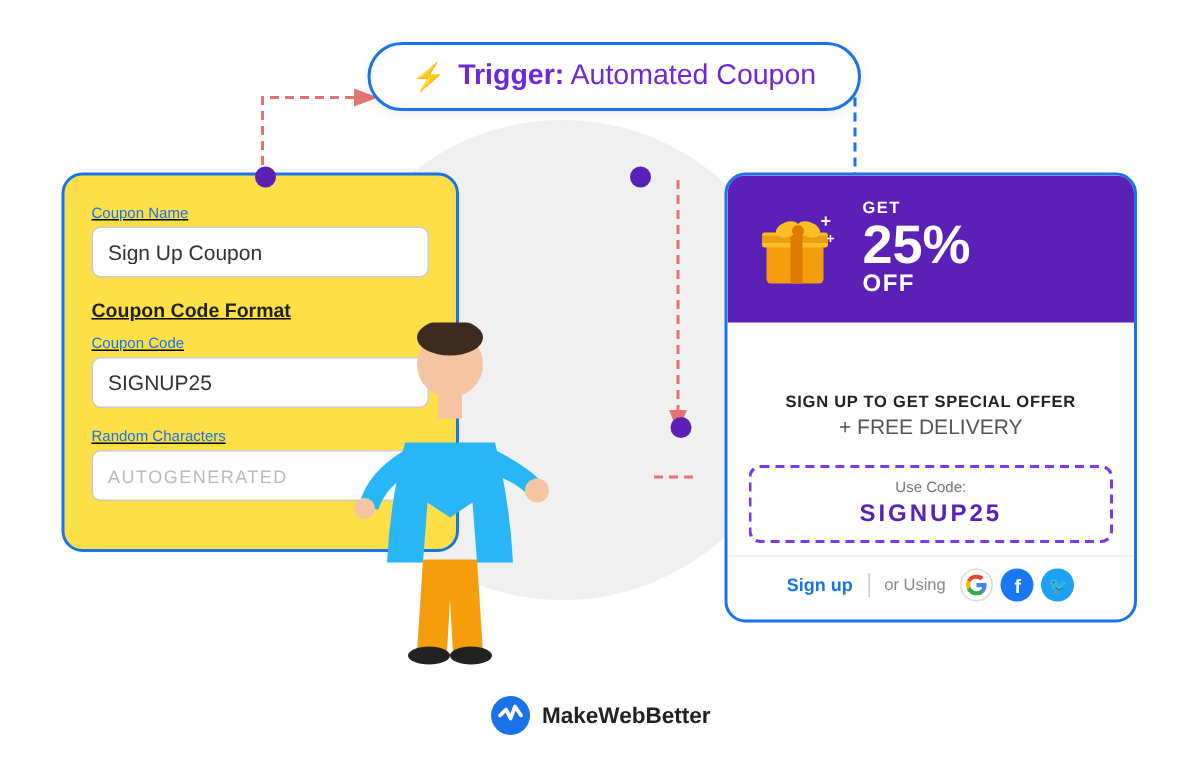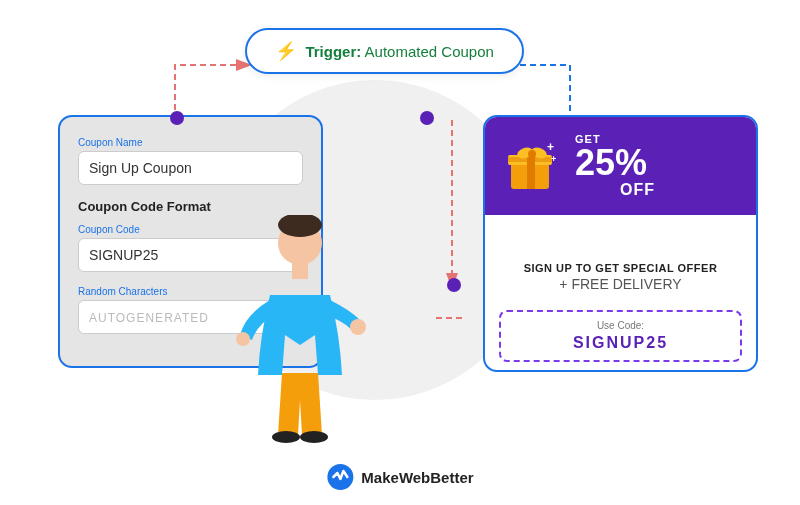--- a/index.html
+++ b/index.html
@@ -37,45 +37,46 @@
       align-items: center;
       gap: 8px;
       z-index: 10;
       box-shadow: 0 2px 8px rgba(0,0,0,0.08);
     }
     .trigger-box .bolt {
       color: #7c3aed;
       font-size: 18px;
     }
     .trigger-box .trigger-label {
-      font-size: 15px;
-      color: #15803d;
+      font-size: 19px;
+      color: #6d28d9;
     }
     .trigger-box .trigger-label strong {
       font-weight: 700;
     }
 
     
     .arrow-svg {
       position: absolute;
       z-index: 5;
       pointer-events: none;
     }
 
     
     .coupon-panel {
       position: absolute;
       top: 115px;
-      left: 58px;
+      left: 41px;
       width: 265px;
-      background: #e5e5e5;
+      background: #fde047;
       border: 2px solid #1a73e8;
       border-radius: 14px;
       padding: 20px 18px 18px;
       z-index: 8;
+      text-decoration: underline;
     }
 
     .field-group {
       margin-bottom: 14px;
     }
     .field-label {
       font-size: 10px;
       color: #1a73e8;
       margin-bottom: 3px;
       font-weight: 500;
@@ -152,21 +153,20 @@
     }
     .offer-percent {
       font-size: 36px;
       font-weight: 900;
       line-height: 1;
     }
     .offer-off {
       font-size: 16px;
       font-weight: 800;
       letter-spacing: 1px;
-      margin-left: 45px;
     }
 
     .coupon-signup-section {
       padding: 10px 14px;
       text-align: center;
       margin-top: 37px;
     }
     .signup-title {
       font-size: 11px;
       font-weight: 800;
@@ -369,20 +369,44 @@
   <div class="coupon-signup-section">
     <div class="signup-title">SIGN UP TO GET SPECIAL OFFER</div>
     <div class="free-delivery">+ FREE DELIVERY</div>
   </div>
 
   <div class="code-box">
     <div class="use-code-label">Use Code:</div>
     <div class="code-value">SIGNUP25</div>
   </div>
 
+  <div class="signup-footer">
+    <a href="#" class="signup-link">Sign up</a>
+    <div class="divider-v"></div>
+    <span class="or-using">or Using</span>
+    <div class="social-icons">
+
+      <div class="social-icon google-icon">
+        <svg width="14" height="14" viewBox="0 0 18 18">
+          <path d="M17.64 9.2c0-.637-.057-1.251-.164-1.84H9v3.481h4.844c-.209 1.125-.843 2.078-1.796 2.717v2.258h2.908c1.702-1.567 2.684-3.875 2.684-6.615z" fill="#4285F4"></path>
+          <path d="M9 18c2.43 0 4.467-.806 5.956-2.18l-2.908-2.259c-.806.54-1.837.86-3.048.86-2.344 0-4.328-1.584-5.036-3.711H.957v2.332C2.438 15.983 5.482 18 9 18z" fill="#34A853"></path>
+          <path d="M3.964 10.71c-.18-.54-.282-1.117-.282-1.71s.102-1.17.282-1.71V4.958H.957C.347 6.173 0 7.548 0 9s.348 2.827.957 4.042l3.007-2.332z" fill="#FBBC05"></path>
+          <path d="M9 3.58c1.321 0 2.508.454 3.44 1.345l2.582-2.58C13.463.891 11.426 0 9 0 5.482 0 2.438 2.017.957 4.958L3.964 6.29C4.672 4.163 6.656 3.58 9 3.58z" fill="#EA4335"></path>
+        </svg>
+      </div>
+
+      <div class="social-icon facebook-icon">
+        <span style="font-size:13px;font-weight:900;">f</span>
+      </div>
+
+      <div class="social-icon twitter-icon">
+        <span style="font-size:11px;">🐦</span>
+      </div>
+    </div>
+  </div>
 </div>
 
 <div class="person-figure">
   <svg width="140" height="230" viewBox="0 0 140 230">
 
     <circle cx="70" cy="28" r="22" fill="#f5c5a3"></circle>
 
     <ellipse cx="70" cy="10" rx="22" ry="12" fill="#3d2b1f"></ellipse>
 
     <path d="M40 80 Q30 120 28 160 L52 160 L55 120 L70 130 L85 120 L88 160 L112 160 Q110 120 100 80 Z" fill="#29b6f6"></path>

